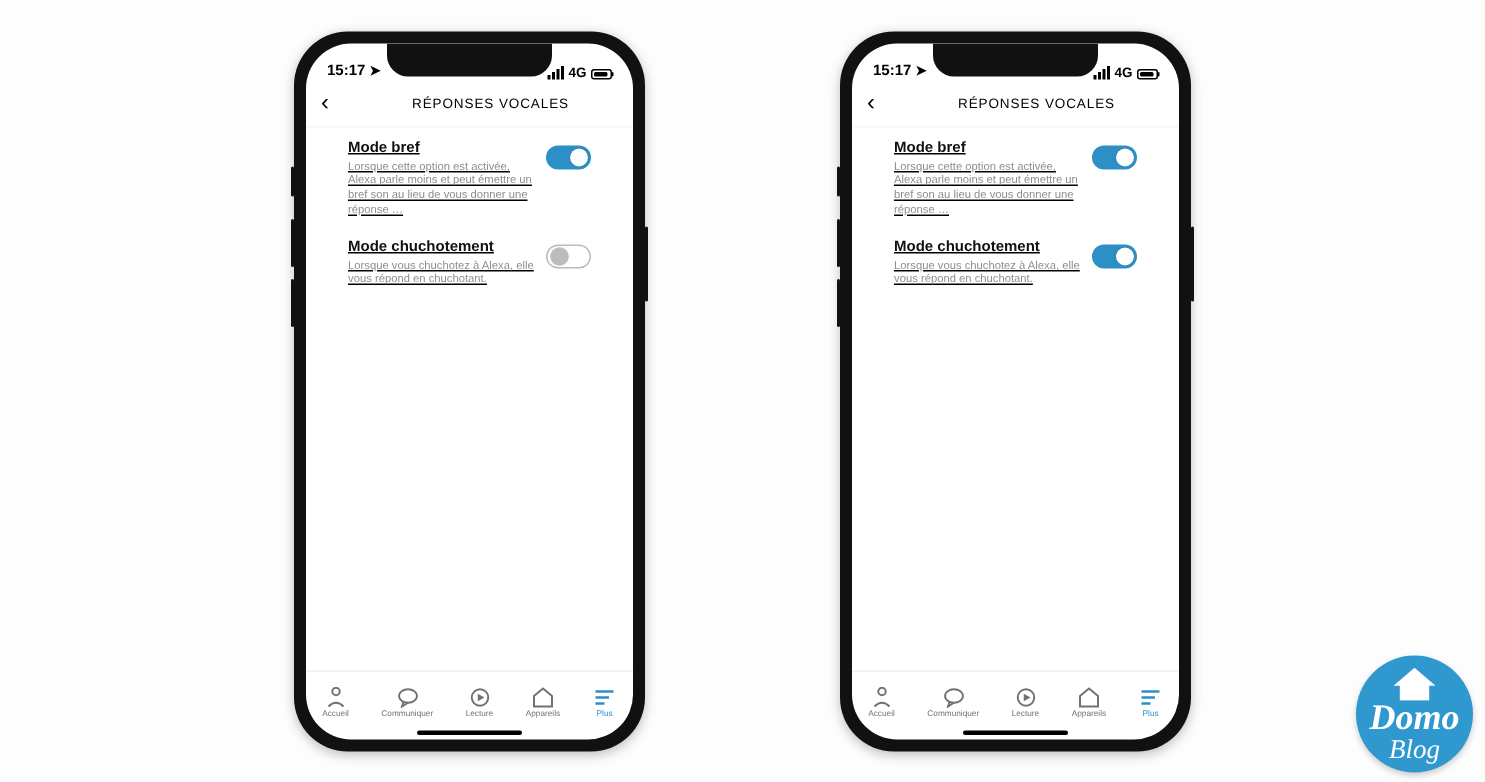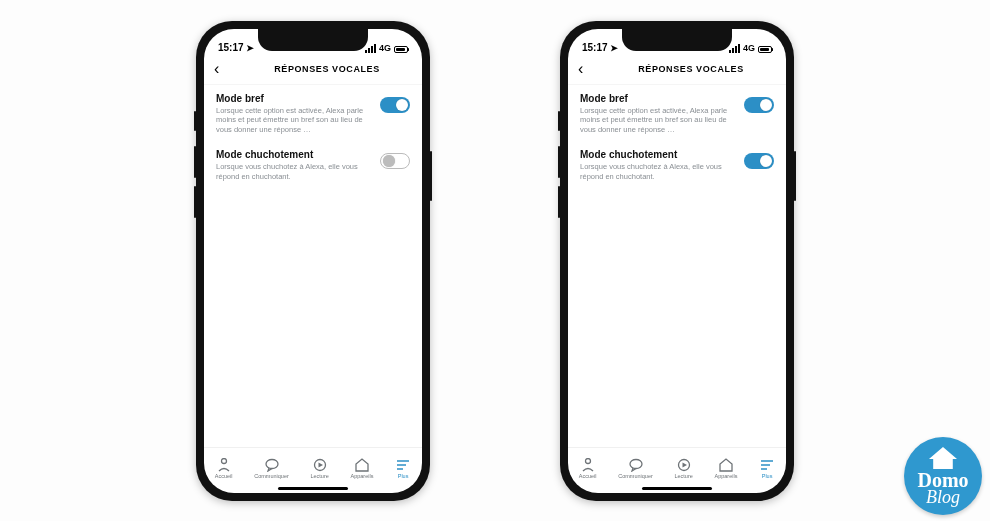--- a/index.html
+++ b/index.html
@@ -62,24 +62,24 @@
   .nav {
     display:flex; align-items:center; justify-content:center;
     position:relative; height:30px;
     border-bottom:1px solid rgba(0,0,0,0.04);
   }
   .nav .back {
     position:absolute; left:10px; top:50%; transform:translateY(-50%);
     font-size:16px; line-height:1;
   }
   .nav-title {
-    font-size:9px; font-weight:700; letter-spacing:0.6px;padding-left:28px;
-  }
-
-  .content { flex:1; padding:8px 12px; }
+    font-size:9px; font-weight:400; letter-spacing:0.6px;padding-left:28px;
+  }
+
+  .content { flex:1; padding:8px 28px;text-decoration:underline; }
   .row { display:flex; justify-content:space-between; align-items:flex-start; gap:8px; margin-bottom:14px;}
   .row .txt { flex:1; }
   .row-title { font-size:10px; font-weight:600; color:#111; margin-bottom:2px;}
   .row-desc  { font-size:7.5px; color:#8a8f94; line-height:1.3; }
 
   .toggle {
     width:30px; height:16px; border-radius:10px; position:relative; flex-shrink:0;
     margin-top:4px;
   }
   .toggle .knob {
@@ -110,21 +110,21 @@
     background:#2f98cf;
     display:flex; align-items:center; justify-content:center;
     box-shadow:0 2px 4px rgba(0,0,0,0.2);
   }
   .badge-inner { text-align:center; color:#fff; font-family: "Brush Script MT", cursive; line-height:0.9;}
   .badge-house {
     width:28px; height:22px; margin:0 auto 2px;
     background:#fff; position:relative;
     clip-path: polygon(50% 0, 100% 55%, 85% 55%, 85% 100%, 15% 100%, 15% 55%, 0 55%);
   }
-  .badge-l1 { font-size:20px; font-weight:700; }
+  .badge-l1 { font-size:24px; font-weight:700; font-style:italic; }
   .badge-l2 { font-size:18px; font-style:italic; }
 </style>
 </head>
 <body>
 
 <div class="phone">
   <div class="side-btn sb-l1"></div>
   <div class="side-btn sb-l2"></div>
   <div class="side-btn sb-l3"></div>
   <div class="side-btn sb-r"></div>

